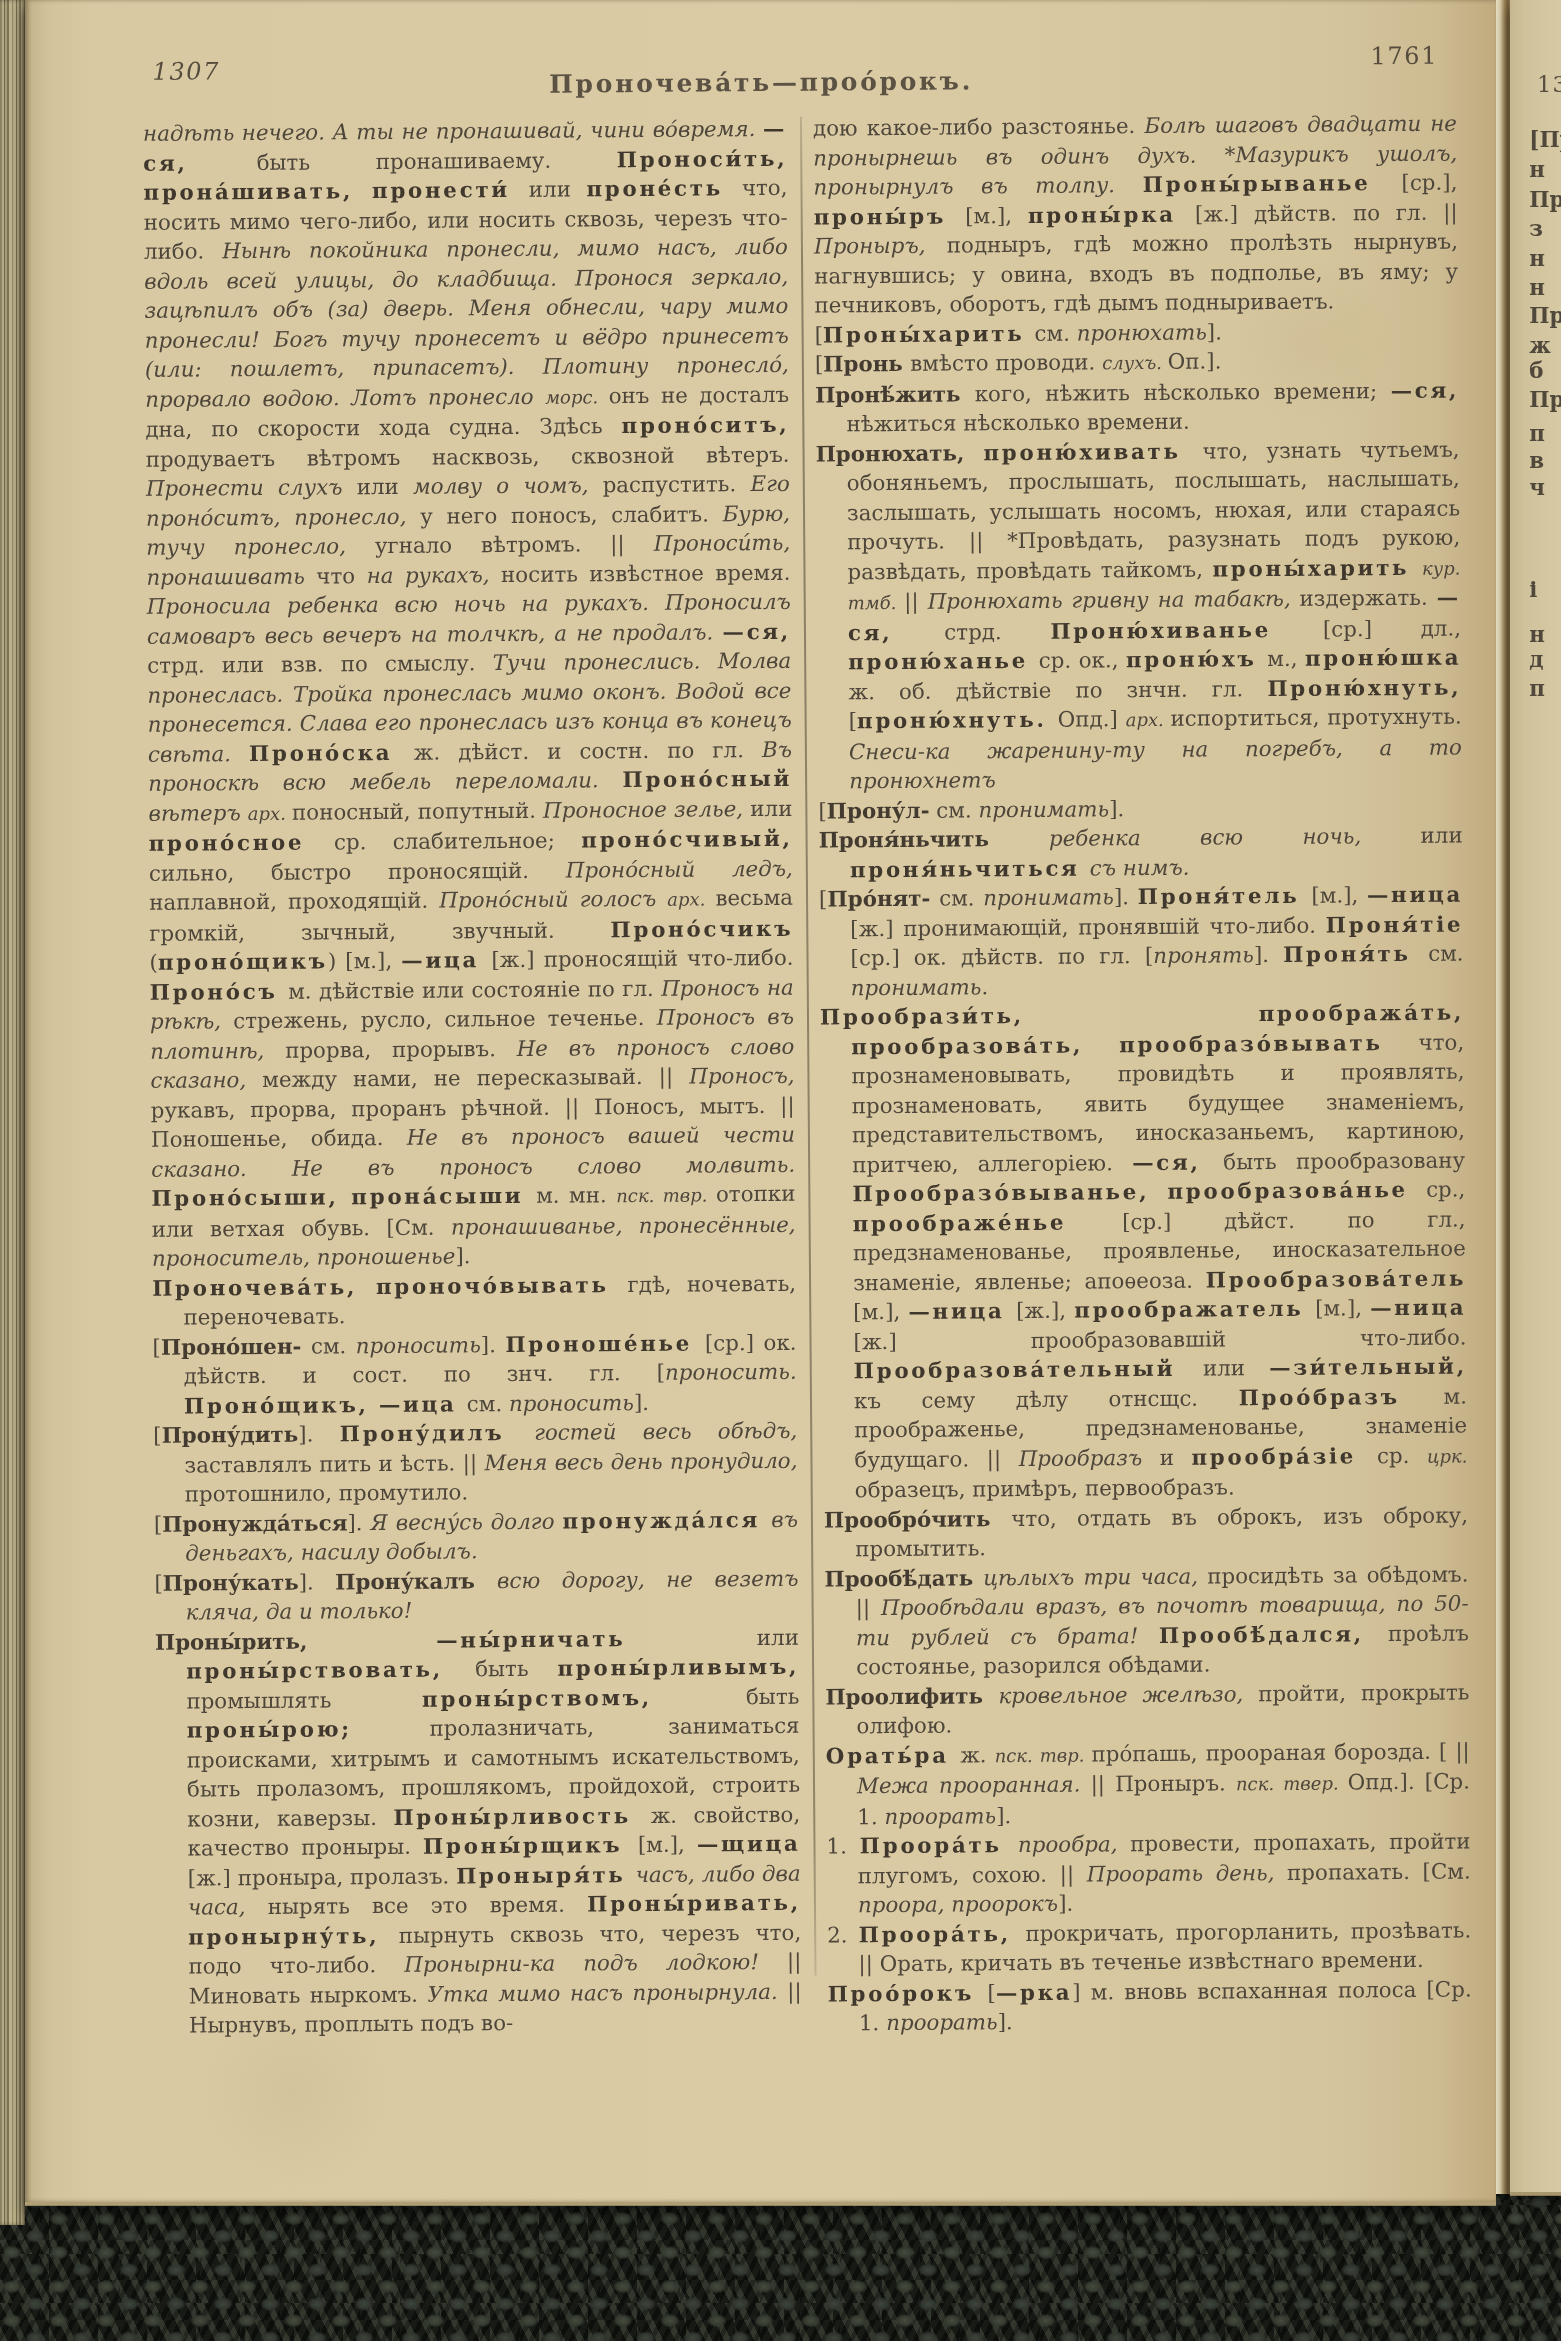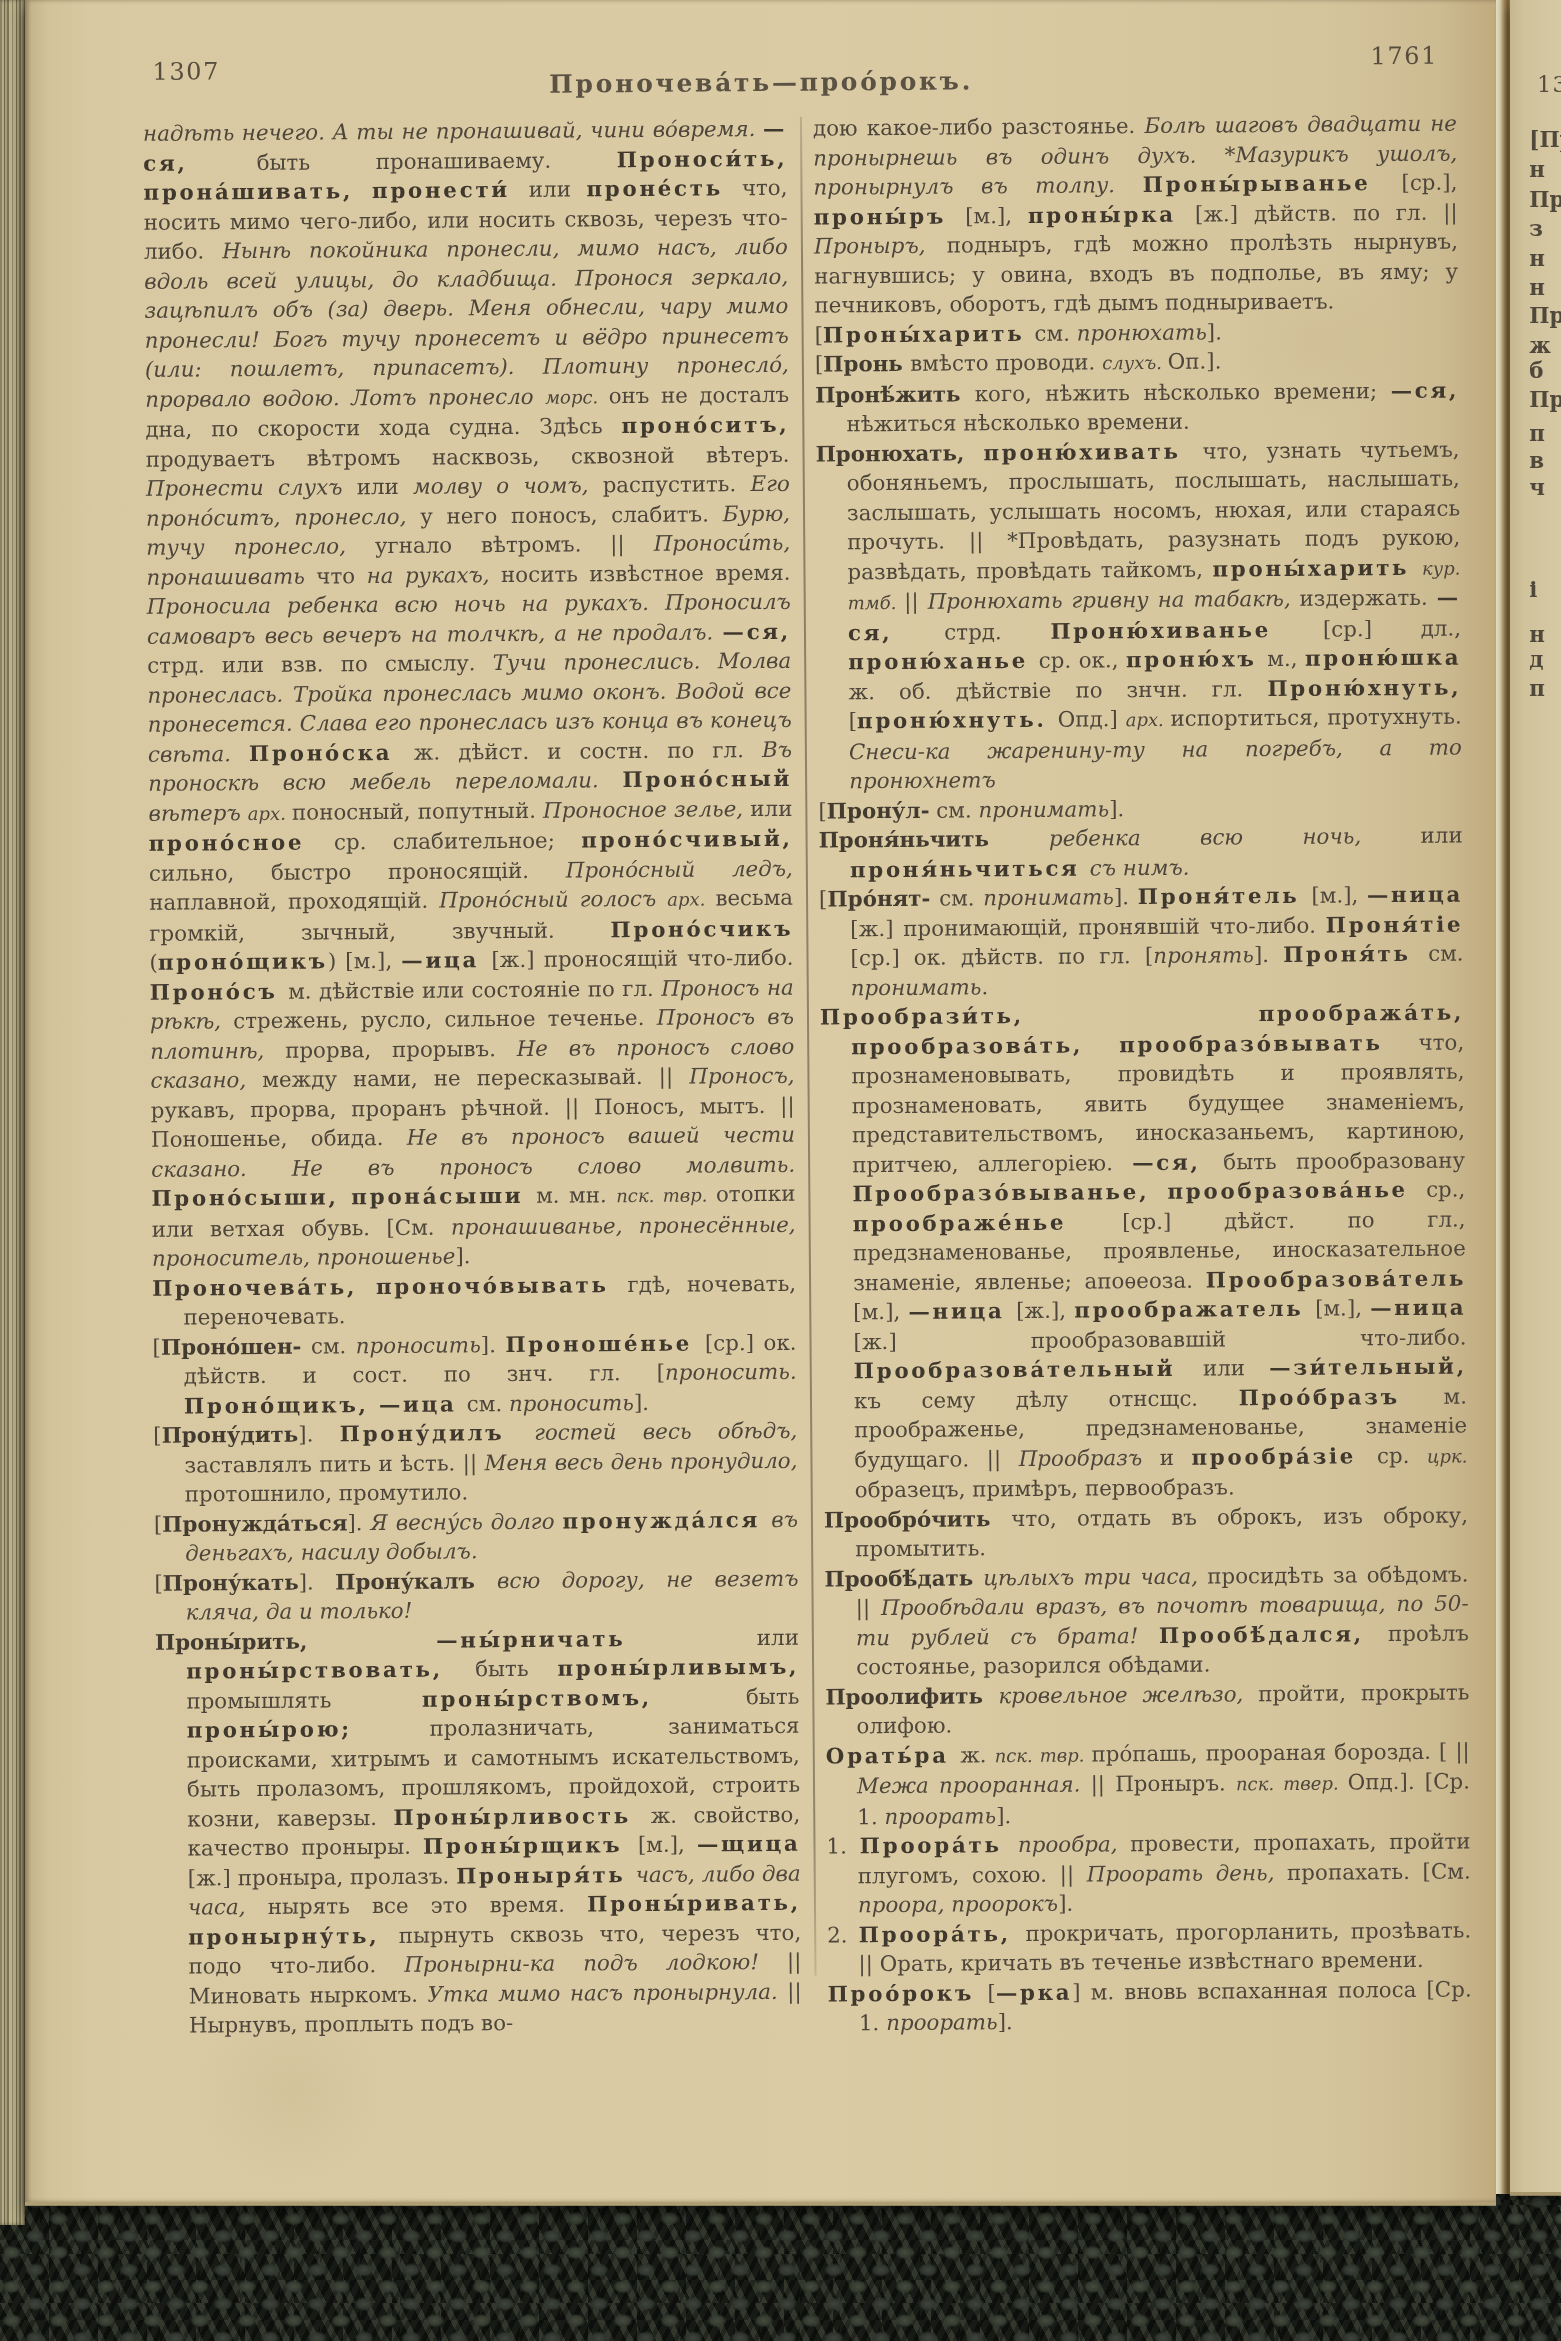--- a/index.html
+++ b/index.html
@@ -42,21 +42,21 @@
   .content{
     position:absolute;inset:0;
     transform:rotate(-0.45deg);
     transform-origin:50% 0;
     color:#4e463a;
   }
   .pagenum{
     position:absolute;
     font-size:24px;letter-spacing:1.6px;color:#564d3e;
   }
-  .pagenum.left{left:127px;top:53px;}
+  .pagenum.left{left:127px;top:53px;font-style:italic;}
   .pagenum.right{left:1345px;top:47px;}
   .running-head{
     position:absolute;left:0;right:0;top:68px;
     text-align:center;
     font-size:25px;font-weight:bold;letter-spacing:2.7px;
     color:#5b5244;
   }
   .col{
     position:absolute;top:114px;width:644px;
     font-size:21.4px;line-height:29.5px;

